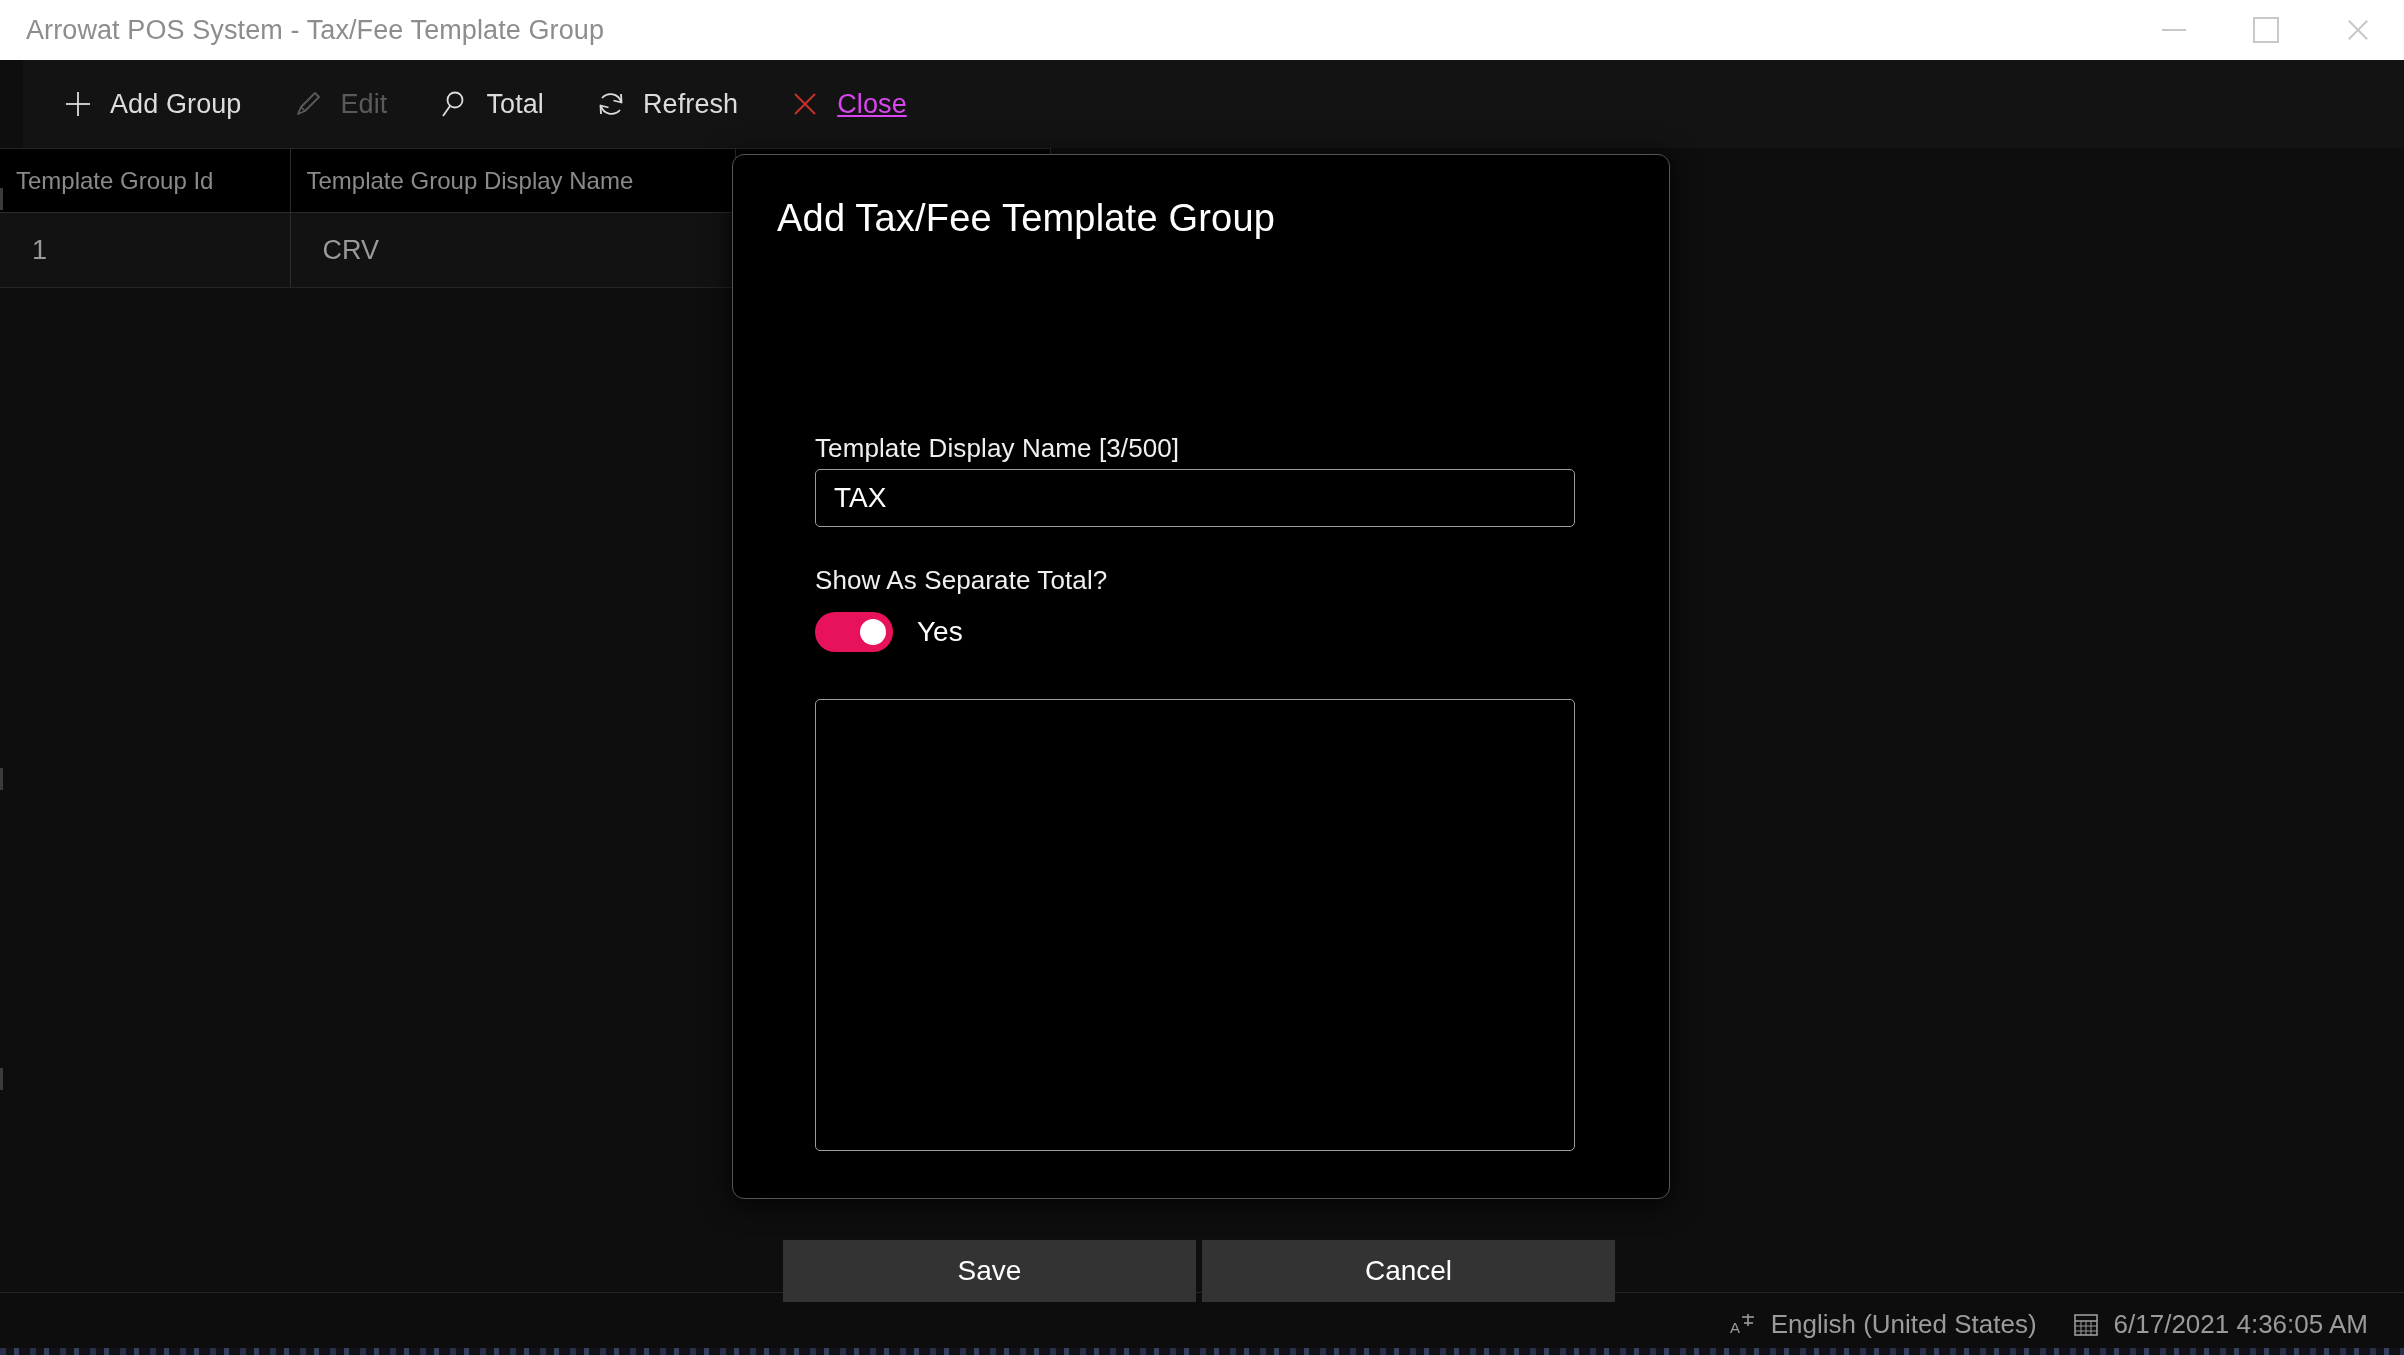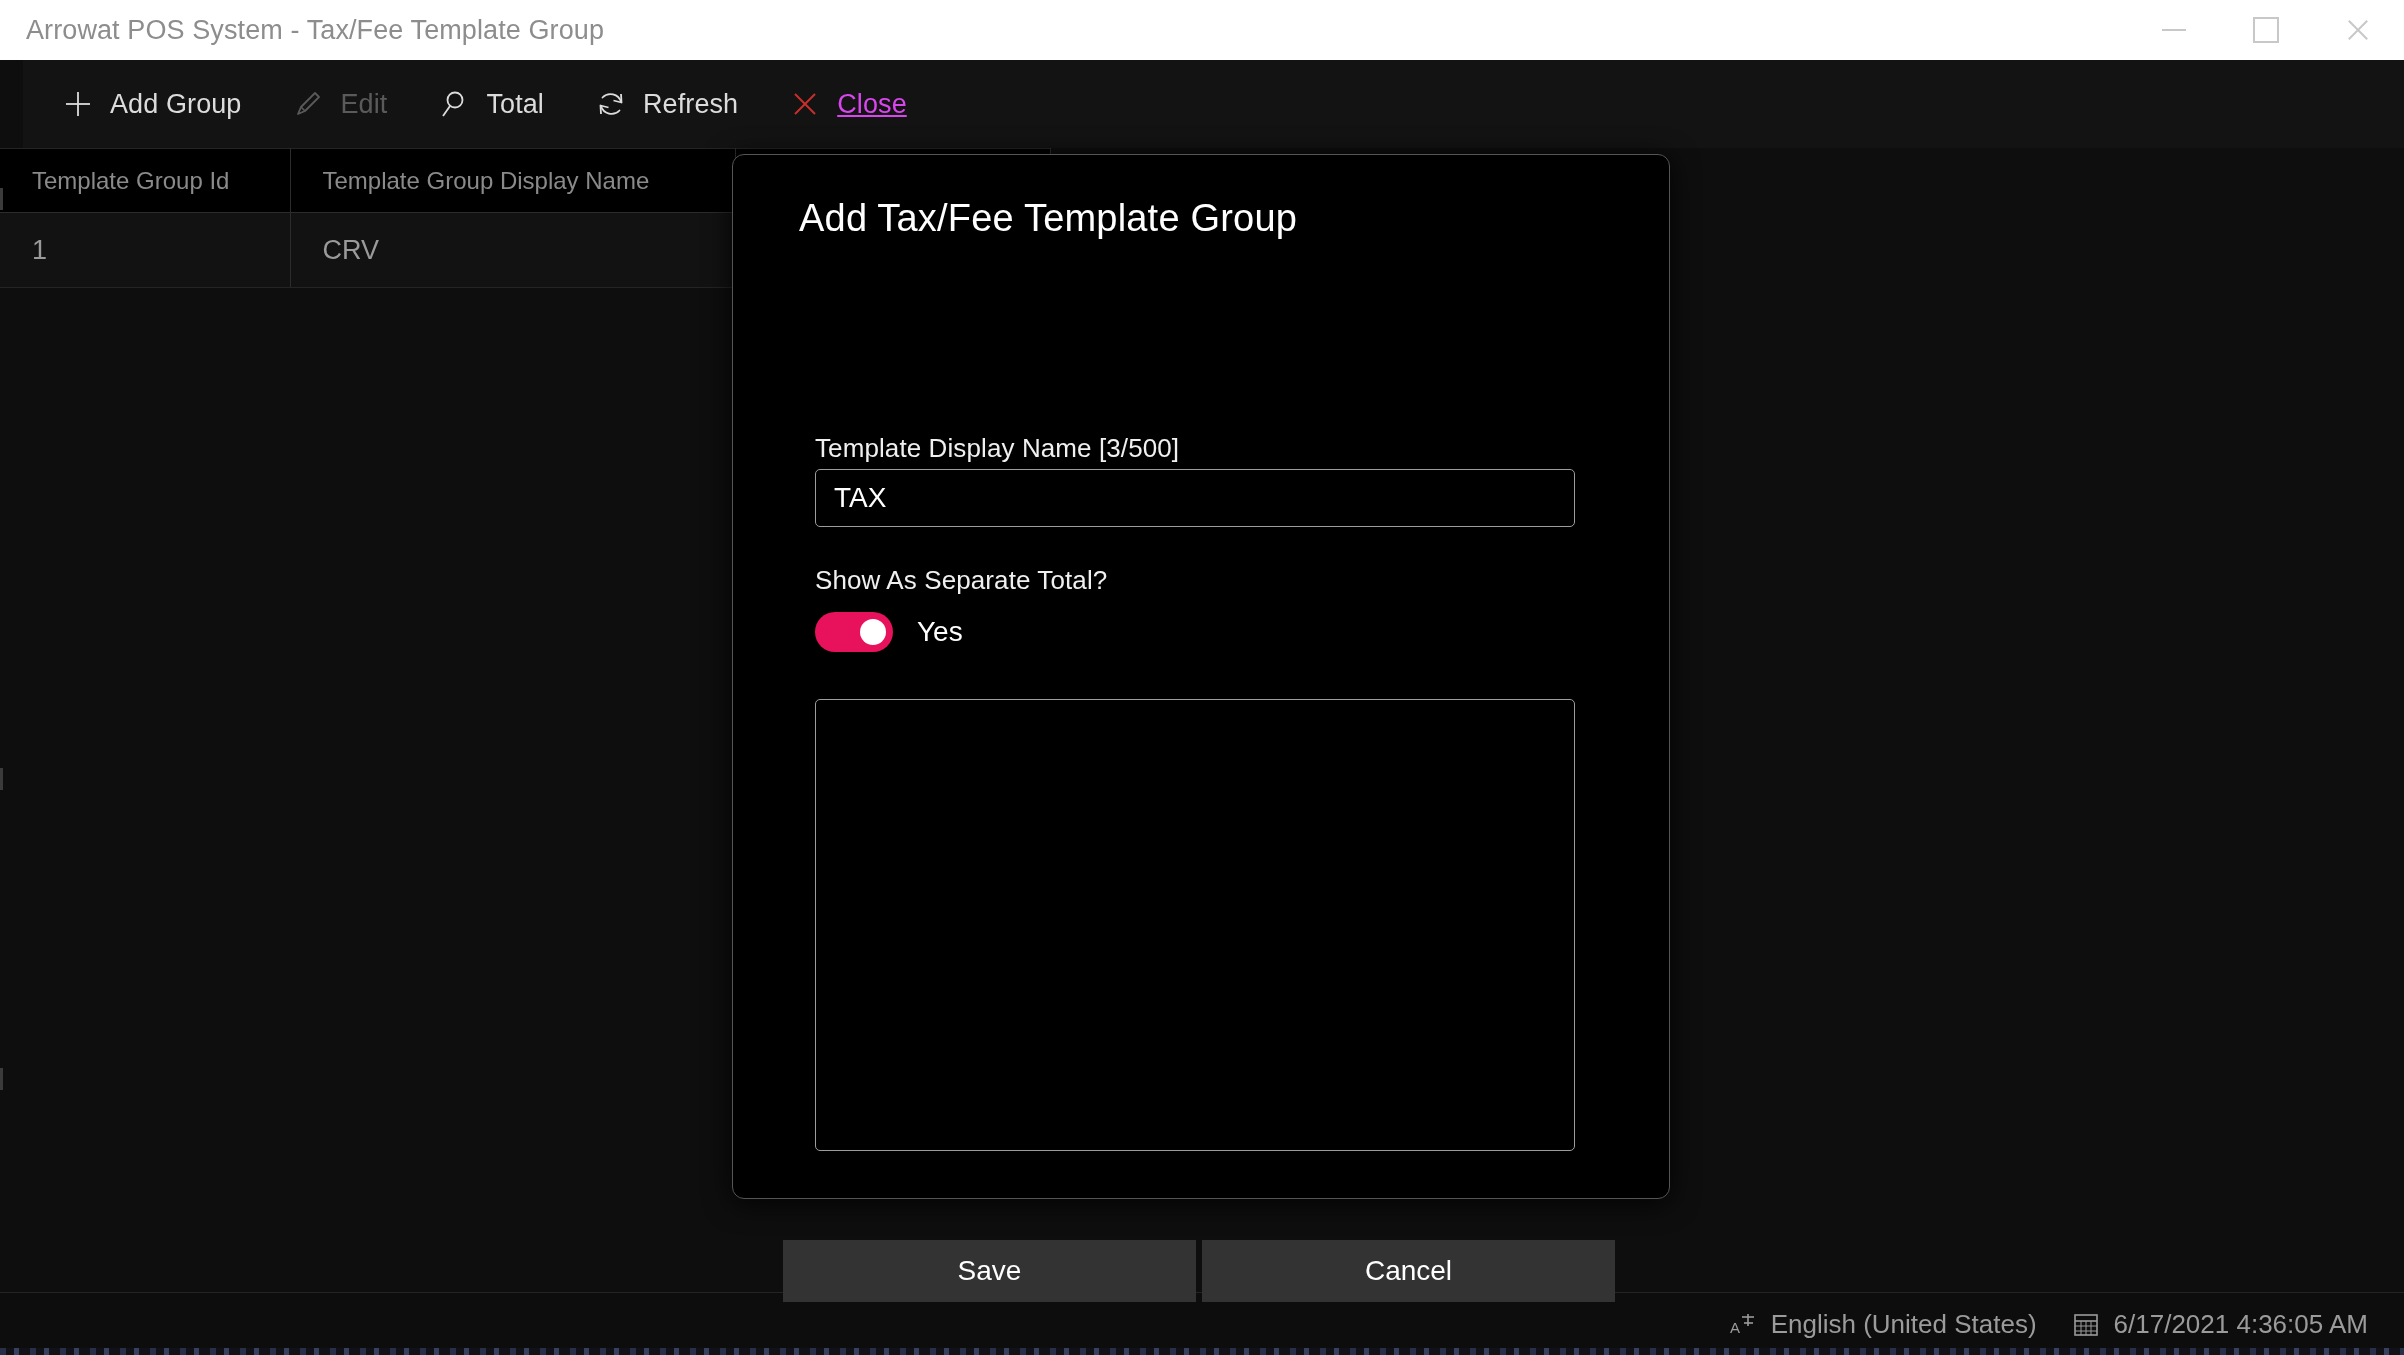--- a/index.html
+++ b/index.html
@@ -138,21 +138,21 @@
   #grid-table col.c-id    { width: 290px; }
   #grid-table col.c-name  { width: 445px; }
   #grid-table col.c-sep   { width: 315px; }
 
   #grid-table thead th {
     background: #000000;
     color: #8a8a8a;
     font-size: 24px;
     font-weight: normal;
     text-align: left;
-    padding: 16px 0 16px 32px;
+    padding: 16px 0 16px 16px;
     height: 31px;
     border-right: 1px solid #2c2c2c;
     border-bottom: 1px solid #2c2c2c;
     border-top: 1px solid #242424;
     white-space: nowrap;
     overflow: hidden;
   }
   #grid-table tbody td {
     background: #121212;
     color: #9a9a9a;
@@ -264,21 +264,21 @@
     height: 1045px;
     background: #000000;
     border: 1px solid #555555;
     border-radius: 12px;
     box-sizing: border-box;
     pointer-events: auto;
     box-shadow: 0 4px 28px rgba(0,0,0,0.85);
   }
   #dialog-title {
     position: absolute;
-    left: 66px;
+    left: 44px;
     top: 42px;
     font-size: 38px;
     color: #ffffff;
     letter-spacing: 0.2px;
     white-space: nowrap;
   }
   .field-label {
     font-size: 26px;
     color: #f0f0f0;
     letter-spacing: 0.1px;

